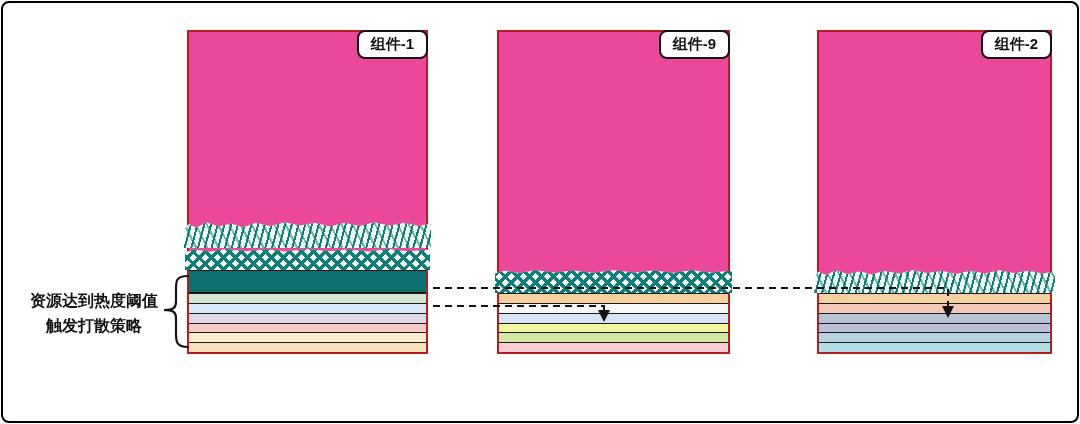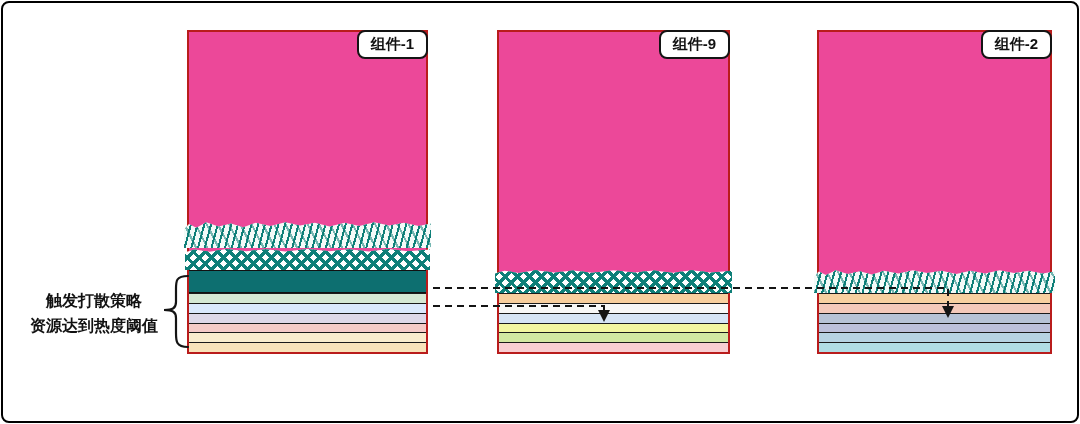--- a/index.html
+++ b/index.html
@@ -92,22 +92,22 @@
         <div class="layer stripe" style="height: 9.8px; background: rgb(247, 208, 160);"></div>
         <div class="layer stripe" style="height: 9.8px; background: rgb(244, 201, 186);"></div>
         <div class="layer stripe" style="height: 9.8px; background: rgb(183, 195, 214);"></div>
         <div class="layer stripe" style="height: 9.8px; background: rgb(188, 192, 218);"></div>
         <div class="layer stripe" style="height: 9.8px; background: rgb(182, 211, 226);"></div>
         <div class="layer stripe" style="height: 9.8px; background: rgb(176, 221, 228);"></div>
       </div>
   </div>
 
   <div class="annotation">
+    <div>资源达到热度阈值</div>
     <div>触发打散策略</div>
-    <div>资源达到热度阈值</div>
   </div>
 
   <svg class="overlay" viewBox="0 0 1080 424" xmlns="http://www.w3.org/2000/svg">
 
     <path d="M188 276 C176 276 176 281 176 289 L176 302 C176 308 173 310 164 310 C173 310 176 312 176 318 L176 333 C176 341 176 347 188 347" fill="none" stroke="#141414" stroke-width="2.2" stroke-linecap="round"></path>
 
     <path d="M433 306 L604 306 L604 310" fill="none" stroke="#141414" stroke-width="2" stroke-dasharray="7 5"></path>
     <polygon points="598,310 610,310 604,322" fill="#141414"></polygon>
 
     <path d="M433 288 L948 288 L948 306" fill="none" stroke="#141414" stroke-width="2" stroke-dasharray="7 5"></path>

